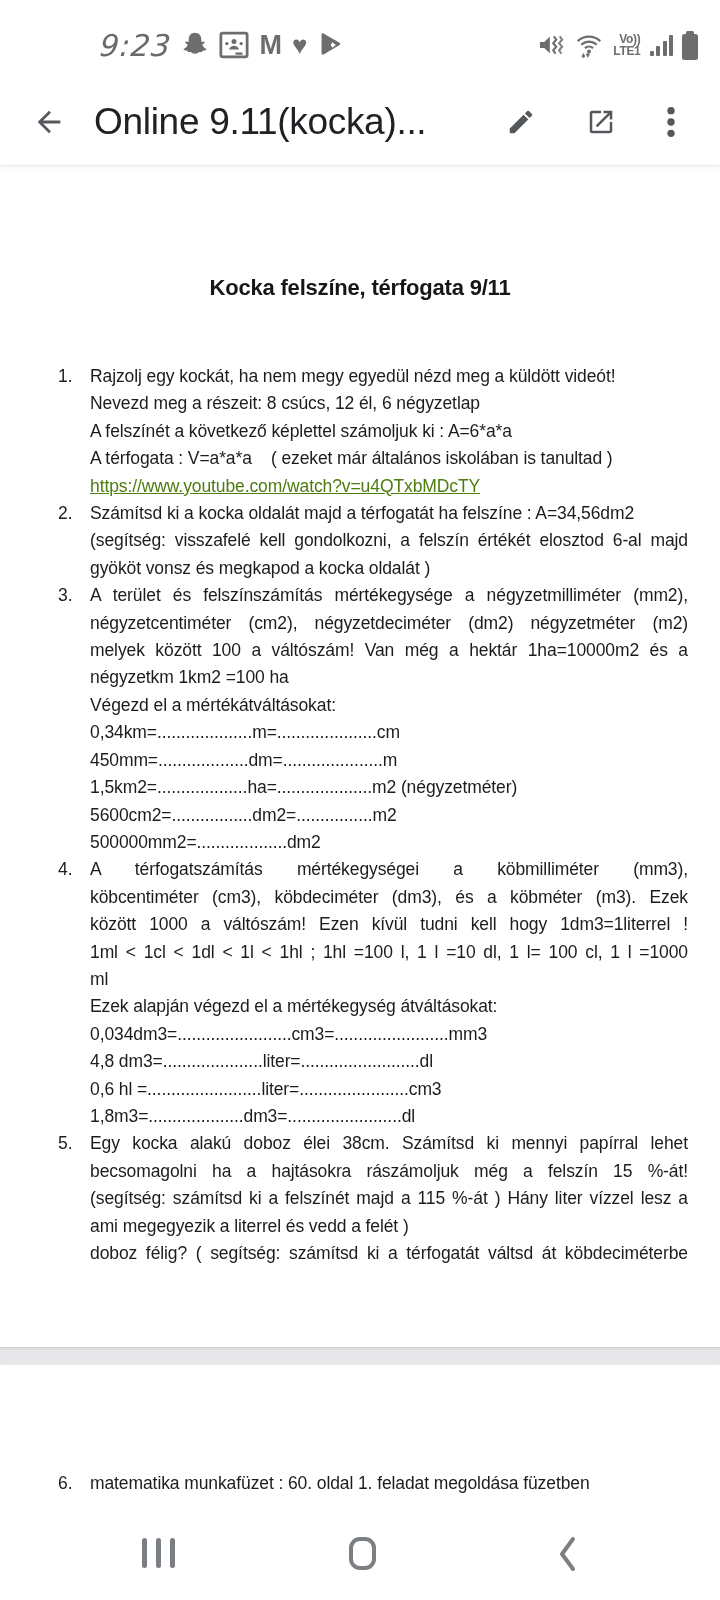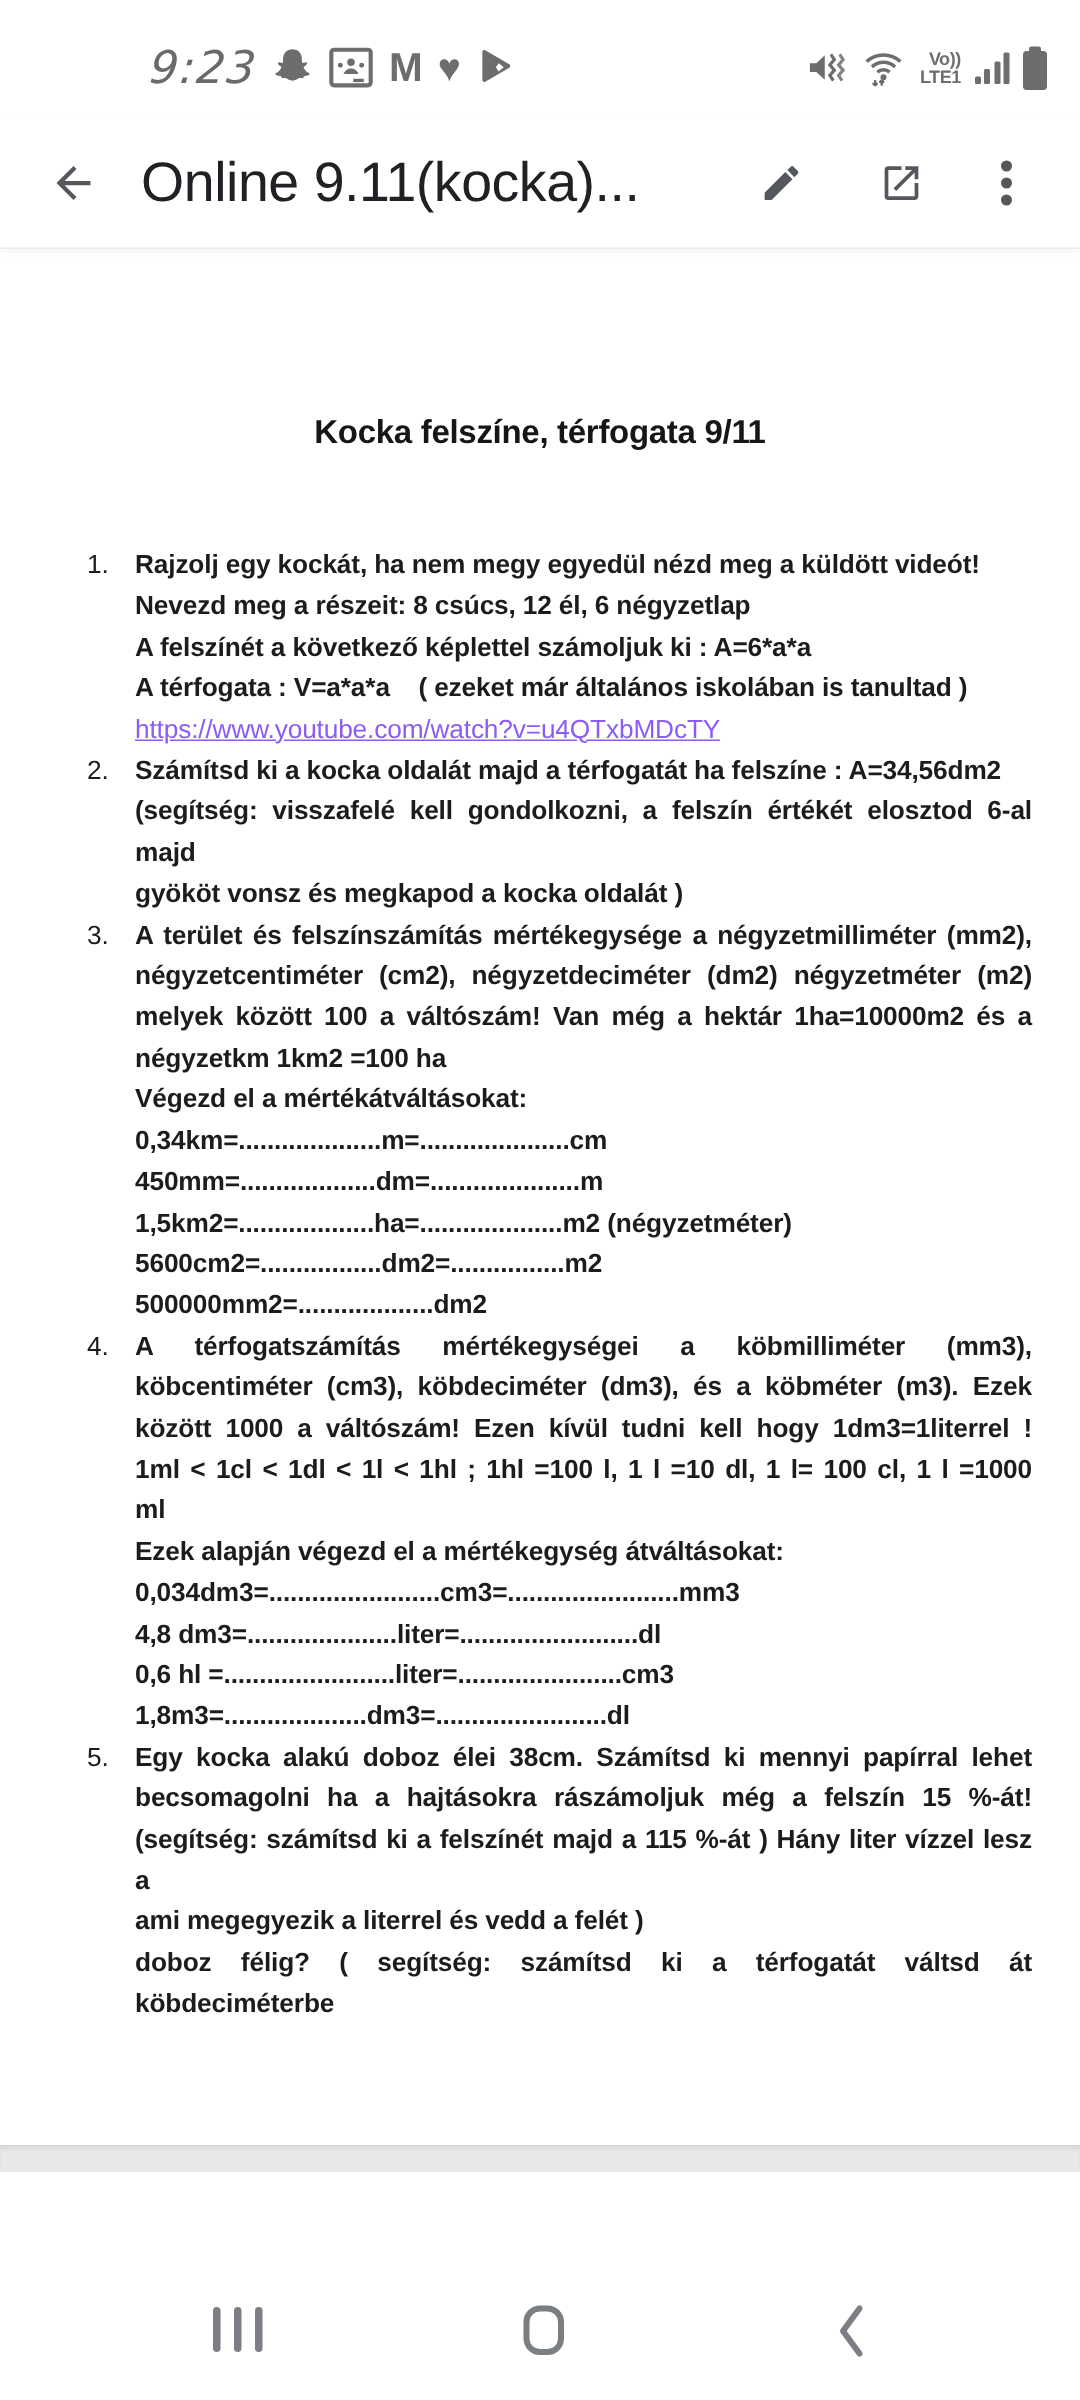--- a/index.html
+++ b/index.html
@@ -38,22 +38,22 @@
   
   .doc { position:absolute; top:167px; left:0; right:0; bottom:0;
          padding:106px 32px 0 32px; background:#fff; }
   .doc-title { text-align:center; font-weight:700; font-size:22px; line-height:30px;
                color:#161616; letter-spacing:-0.2px; }
   .doc-list { margin-top:60px; margin-left:26px; }
   .item { display:flex; }
   .num { width:32px; flex:none; font-size:17.5px; line-height:27.4px; color:#1c1c1e; }
   .lines { flex:1; min-width:0; }
   .ln { min-height:27.4px; line-height:27.4px; font-size:17.5px; color:#1c1c1e; letter-spacing:-0.1px; display:block;}
-  .pre { white-space:pre-wrap;font-weight:bold; }
-  .j { text-align:justify; text-align-last:justify;font-weight:bold; }
+  .pre { white-space:pre-wrap; }
+  .j { text-align:justify; text-align-last:justify; }
   a.ln { text-decoration:underline; }
   .gap-pagebreak { height:80px; }
   .page-band { height:18px; margin:0 -32px; background:#e8e8ea;
                border-top:1px solid #d2d2d5; box-shadow:inset 0 2px 2px rgba(0,0,0,0.05); }
   .item-last { margin-top:105px; }
 
   
   .nav-bar { position:absolute; left:0; right:0; bottom:0; height:92px; background:#fff; z-index:4; }
   .recents { position:absolute; left:142px; top:30px; display:flex; gap:9px; }
   .recents i { display:block; width:5px; height:30px; background:#7b7e82; border-radius:3px; }
@@ -158,21 +158,21 @@
 
     <div class="doc-list">
 
       <div class="item">
         <div class="num">1.</div>
         <div class="lines">
           <div class="ln pre">Rajzolj egy kockát, ha nem megy egyedül nézd meg a küldött videót!</div>
           <div class="ln pre">Nevezd meg a részeit: 8 csúcs, 12 él, 6 négyzetlap</div>
           <div class="ln pre">A felszínét a következő képlettel számoljuk ki : A=6*a*a</div>
           <div class="ln pre">A térfogata : V=a*a*a    ( ezeket már általános iskolában is tanultad )</div>
-          <a class="ln" style="color:#8b5cf6" href="#">https://www.youtube.com/watch?v=u4QTxbMDcTY</a>
+          <a class="ln" style="color:#4d7c0f" href="#">https://www.youtube.com/watch?v=u4QTxbMDcTY</a>
         </div>
       </div>
 
       <div class="item">
         <div class="num">2.</div>
         <div class="lines">
           <div class="ln pre">Számítsd ki a kocka oldalát majd a térfogatát ha felszíne : A=34,56dm2</div>
           <div class="ln j">(segítség: visszafelé kell gondolkozni, a felszín értékét elosztod 6-al majd</div>
           <div class="ln pre">gyököt vonsz és megkapod a kocka oldalát )</div>
         </div>

